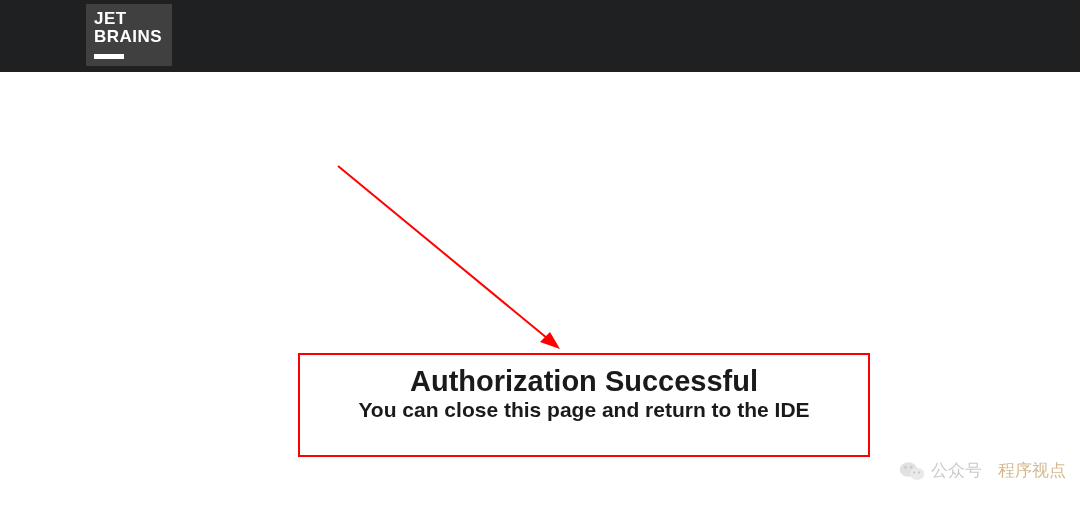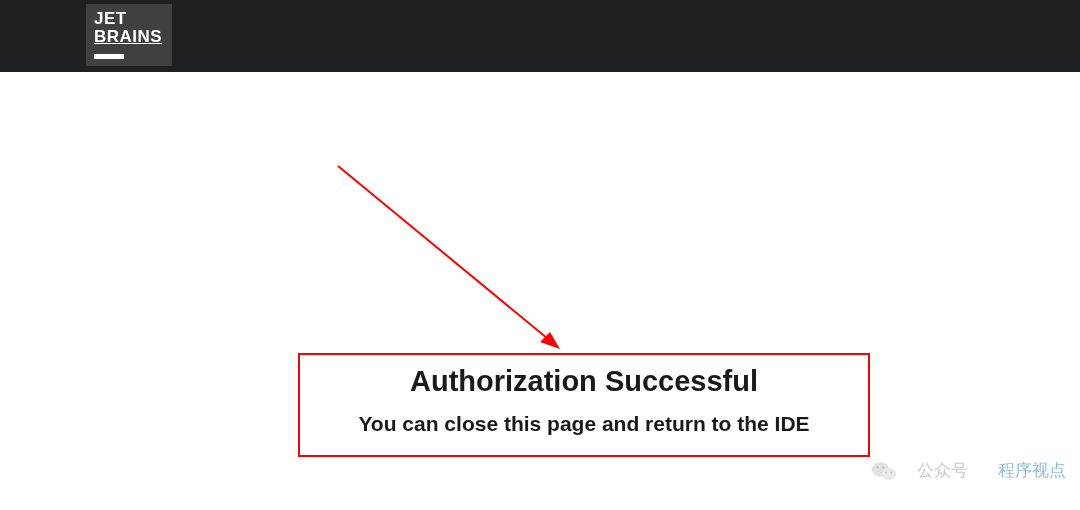--- a/index.html
+++ b/index.html
@@ -40,21 +40,20 @@
       font-size: 17px;
       line-height: 1.05;
       letter-spacing: 0.5px;
     }
     .logo-line2 {
       color: #ffffff;
       font-weight: 800;
       font-size: 17px;
       line-height: 1.05;
       letter-spacing: 0.5px;
-      text-decoration: underline;
     }
     .logo-underline {
       position: absolute;
       bottom: 7px;
       left: 8px;
       width: 30px;
       height: 5px;
       background: #ffffff;
     }
     .content {
@@ -69,58 +68,57 @@
       width: 572px;
       height: 104px;
       border: 2px solid #ff0000;
       text-align: center;
       padding-top: 10px;
     }
     .message-title {
       font-size: 29px;
       font-weight: 700;
       color: #1a1a1a;
-      margin-bottom: 14px;
     }
     .message-subtitle {
       font-size: 21px;
       font-weight: 700;
       color: #1a1a1a;
     }
     .arrow-svg {
       position: absolute;
       left: 328px;
       top: 86px;
       width: 260px;
       height: 200px;
       pointer-events: none;
     }
     .watermark {
       position: absolute;
       right: 14px;
       bottom: 28px;
       display: flex;
       align-items: center;
-      gap: 20px;
+      gap: 6px;
       opacity: 0.45;
       color: #888888;
       font-size: 17px;
     }
     .wechat-icon {
       width: 26px;
       height: 22px;
       position: relative;
     }
     .wechat-icon svg {
       width: 100%;
       height: 100%;
     }
     .watermark-text2 {
       margin-left: 10px;
-      color: #0369a1;
+      color: #a16207;
     }
   </style>
 </head>
 <body>
 
 <div class="header">
   <div class="logo-block">
     <div class="logo-line1">JET</div>
     <div class="logo-line2">BRAINS</div>
     <div class="logo-underline"></div>

